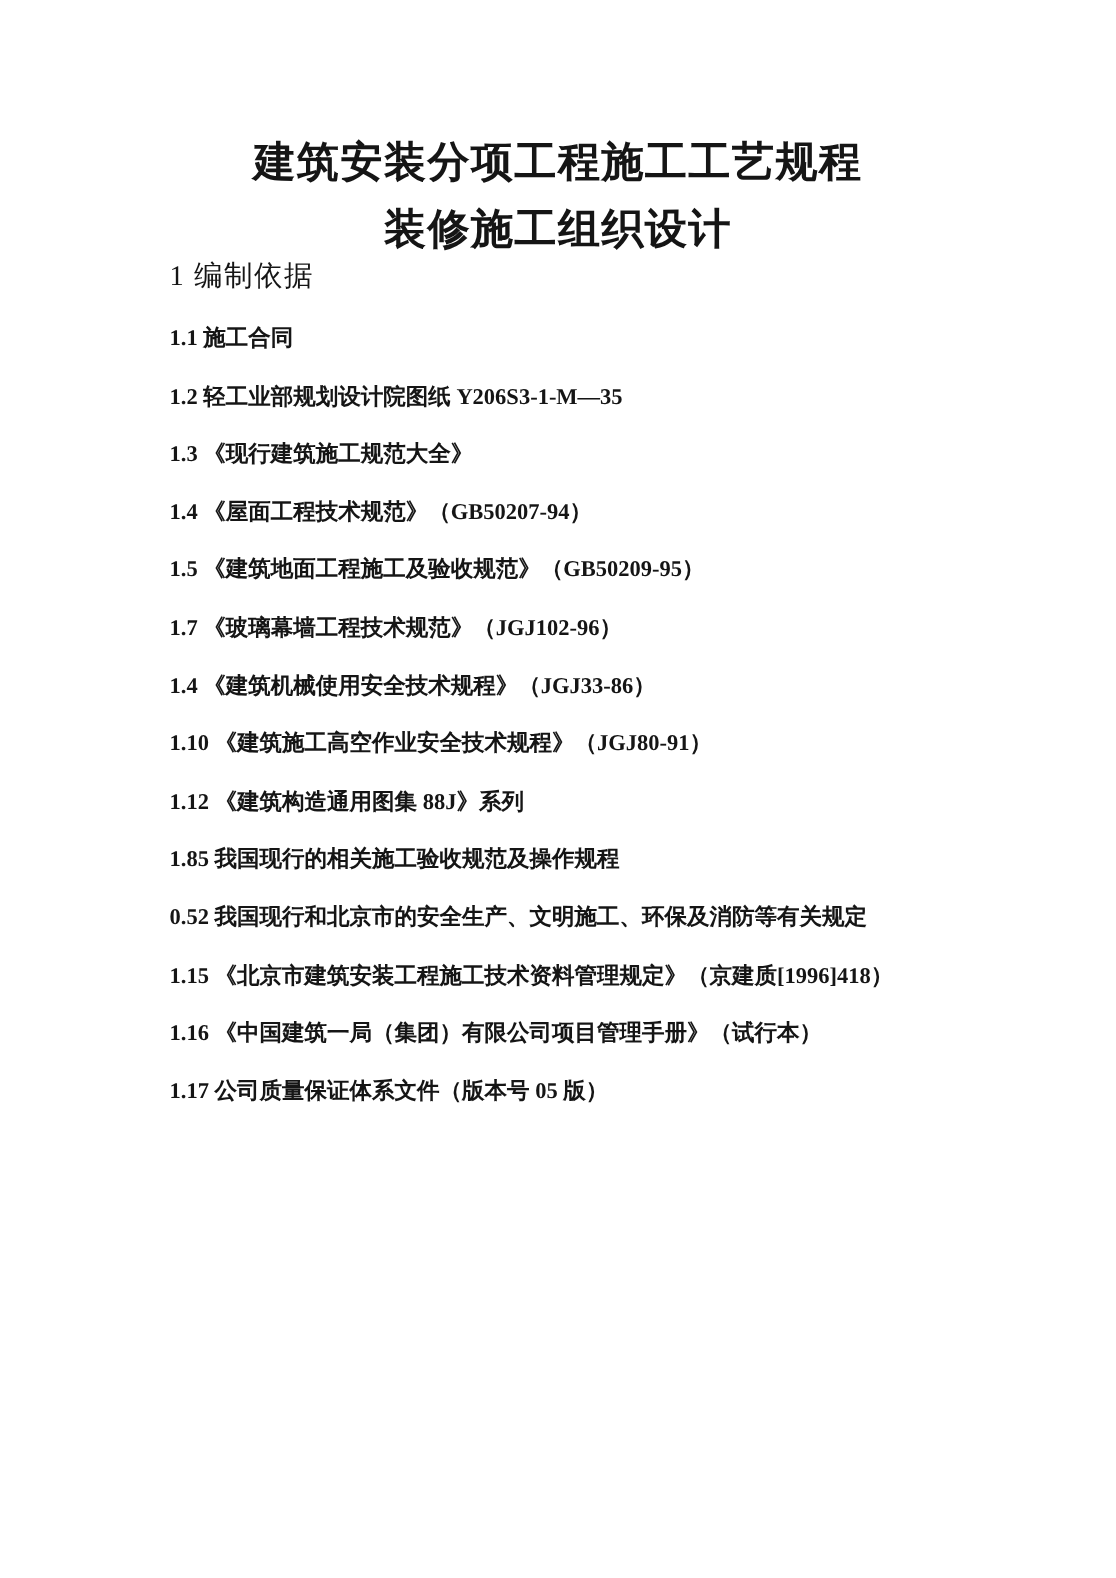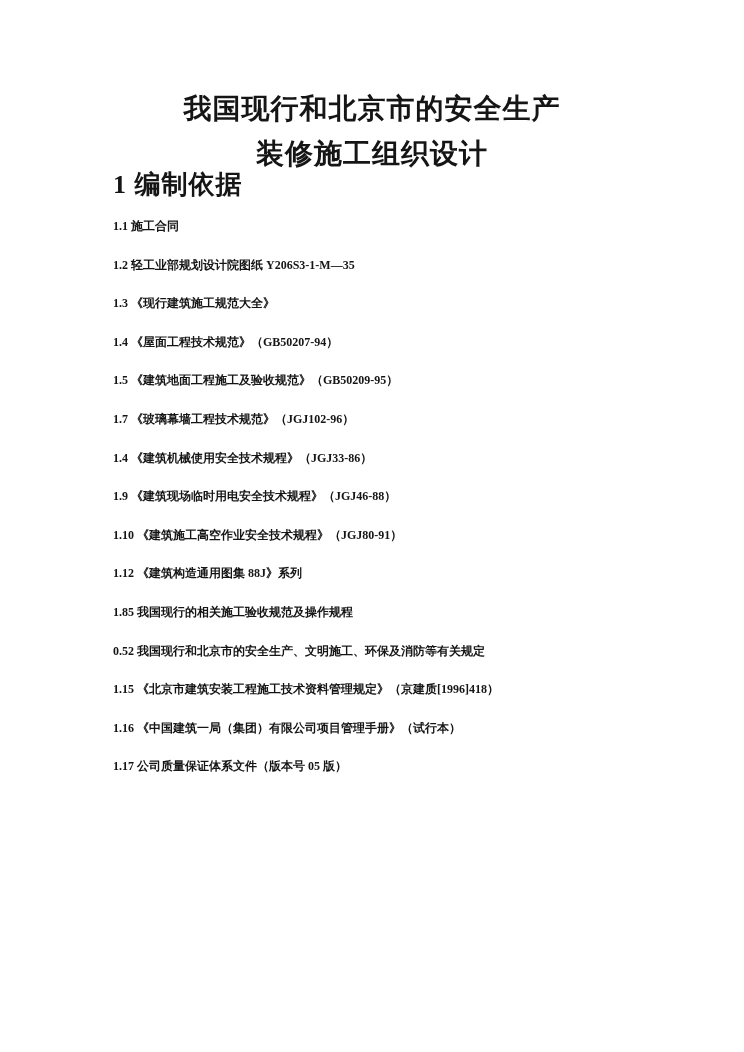--- a/index.html
+++ b/index.html
@@ -29,59 +29,58 @@
     text-align: center;
     font-size: 28px;
     line-height: 45px;
     letter-spacing: 1px;
   }
   .section-heading {
     position: absolute;
     top: 172px;
     left: 113px;
     margin: 0;
-    font-size: 26px;
+    font-size: 19px;
     line-height: 26px;
     letter-spacing: 1px;
-    font-weight: bold;
+    font-weight: normal;
   }
   .reference-list {
     position: absolute;
     top: 207px;
     left: 113px;
     width: 524px;
   }
   .list-item {
-    font-size: 12px;
+    font-size: 15px;
     line-height: 38.6px;
     text-align: justify;
     word-break: break-all;
   }
 </style>
 </head>
 <body>
 
 <div class="page">
 
   <div class="doc-title">
-    <div>我国现行和北京市的安全生产</div>
+    <div>建筑安装分项工程施工工艺规程</div>
     <div>装修施工组织设计</div>
   </div>
 
   <h1 class="section-heading">1 编制依据</h1>
 
   <div class="reference-list">
     <div class="list-item">1.1 施工合同</div>
     <div class="list-item">1.2 轻工业部规划设计院图纸 Y206S3-1-M—35</div>
     <div class="list-item">1.3 《现行建筑施工规范大全》</div>
     <div class="list-item">1.4 《屋面工程技术规范》（GB50207-94）</div>
     <div class="list-item">1.5 《建筑地面工程施工及验收规范》（GB50209-95）</div>
     <div class="list-item">1.7 《玻璃幕墙工程技术规范》（JGJ102-96）</div>
     <div class="list-item">1.4 《建筑机械使用安全技术规程》（JGJ33-86）</div>
-    <div class="list-item">1.9 《建筑现场临时用电安全技术规程》（JGJ46-88）</div>
     <div class="list-item">1.10 《建筑施工高空作业安全技术规程》（JGJ80-91）</div>
     <div class="list-item">1.12 《建筑构造通用图集 88J》系列</div>
     <div class="list-item">1.85 我国现行的相关施工验收规范及操作规程</div>
     <div class="list-item">0.52 我国现行和北京市的安全生产、文明施工、环保及消防等有关规定</div>
     <div class="list-item">1.15 《北京市建筑安装工程施工技术资料管理规定》（京建质[1996]418）</div>
     <div class="list-item">1.16 《中国建筑一局（集团）有限公司项目管理手册》（试行本）</div>
     <div class="list-item">1.17 公司质量保证体系文件（版本号 05 版）</div>
   </div>
 
 </div>

